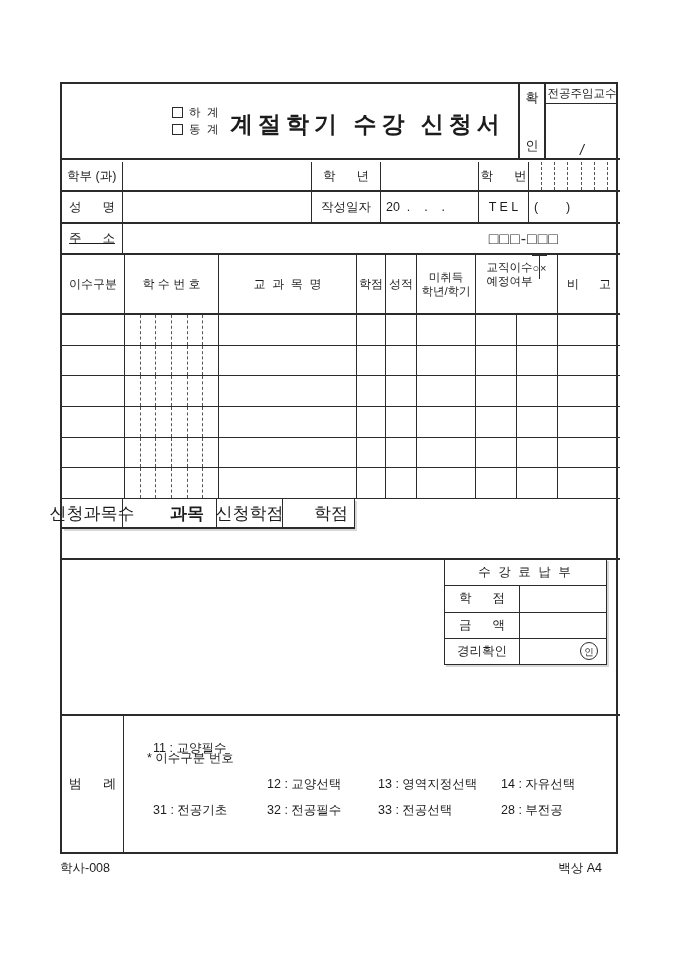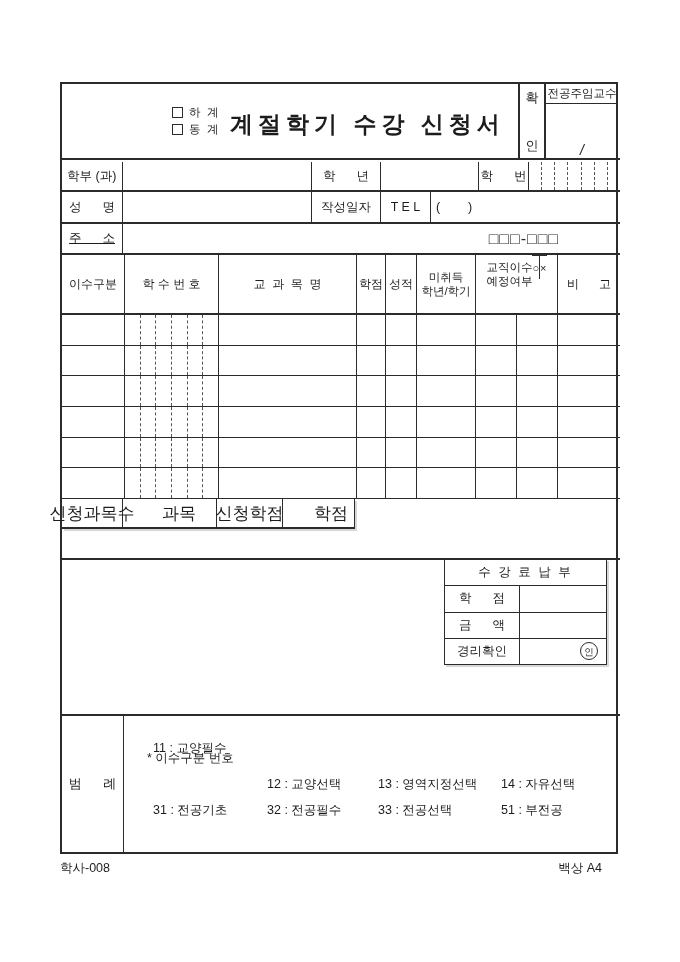--- a/index.html
+++ b/index.html
@@ -48,21 +48,21 @@
   .trow{flex:1;display:flex;border-bottom:1.5px solid #2b2b2b;}
   .tc{box-sizing:border-box;border-right:1.5px solid #2b2b2b;}
   .tc.c1{width:63px;} .tc.c2{width:94px;display:flex;} .tc.c3{width:138px;} .tc.c4{width:29px;} .tc.c5{width:31px;}
   .tc.c6{width:59px;} .tc.c7{width:41px;} .tc.c8{width:41px;} .tc.c9{flex:1;border-right:none;}
   .comp{flex:1;box-sizing:border-box;}
   .comp + .comp{border-left:1.5px dashed #555;}
   
   .summary{left:0;top:415px;width:293px;height:30px;display:flex;border-bottom:2px solid #2b2b2b;box-shadow:2px 2px 0 rgba(140,140,140,.35);}
   .sc{box-sizing:border-box;border-right:1.5px solid #2b2b2b;display:flex;align-items:center;font-size:17px;white-space:pre;}
   .sc.s1{width:61px;justify-content:center;}
-  .sc.s2{width:94px;justify-content:flex-end;padding-right:20px;}
+  .sc.s2{width:94px;justify-content:flex-end;padding-right:12px;font-weight:bold;}
   .sc.s3{width:66px;justify-content:center;}
   .sc.s4{width:72px;justify-content:flex-end;padding-right:6px;}
   
   .hline{left:0;width:558px;height:0;border-top:2px solid #2b2b2b;}
   .paybox{left:382px;top:475px;width:163px;height:106px;border:1.5px solid #2b2b2b;background:#fff;box-shadow:2px 2px 0 rgba(140,140,140,.35);display:flex;flex-direction:column;}
   .payrow{flex:1;display:flex;border-top:1.5px solid #2b2b2b;}
   .payhead{flex:1;display:flex;align-items:center;justify-content:center;font-size:12.5px;letter-spacing:2px;white-space:pre;}
   .paylab{width:75px;box-sizing:border-box;border-right:1.5px solid #2b2b2b;display:flex;align-items:center;justify-content:center;font-size:12.5px;white-space:pre;}
   .payval{flex:1;display:flex;align-items:center;justify-content:flex-end;padding-right:8px;}
   .stamp{width:16px;height:16px;border:1.2px solid #2b2b2b;border-radius:50%;display:flex;align-items:center;justify-content:center;font-size:9.5px;line-height:1;}
@@ -115,20 +115,21 @@
         <div class="dash-comp"></div>
         <div class="dash-comp"></div>
         <div class="dash-comp"></div>
     </div>
   </div>
 
   <div class="abs irow bb" style="top:108px;height:32px;">
     <div class="cell center br" style="width:61px;">성      명</div>
     <div class="cell br" style="width:189px;"></div>
     <div class="cell center br" style="width:69px;">작성일자</div>
+    <div class="cell left br" style="width:98px;">20  .    .    .</div>
     <div class="cell center br" style="width:50px;">T E L</div>
     <div class="cell left" style="flex:1;">(        )</div>
   </div>
 
   <div class="abs irow bb" style="top:140px;height:31px;">
     <div class="cell center br" style="width:61px;text-decoration:underline;">주      소</div>
     <div class="cell" style="flex:1;position:relative;">
       <span class="postal">□□□-□□□</span>
     </div>
   </div>
@@ -292,20 +293,20 @@
   <div class="abs hline" style="top:630px;"></div>
   <div class="abs legend-label">범      례</div>
   <div class="abs legend-note">* 이수구분 번호</div>
   <div class="legend-item" style="left:91px;top:656px;">11 : 교양필수</div>
   <div class="legend-item" style="left:205px;top:692px;">12 : 교양선택</div>
   <div class="legend-item" style="left:316px;top:692px;">13 : 영역지정선택</div>
   <div class="legend-item" style="left:439px;top:692px;">14 : 자유선택</div>
   <div class="legend-item" style="left:91px;top:718px;">31 : 전공기초</div>
   <div class="legend-item" style="left:205px;top:718px;">32 : 전공필수</div>
   <div class="legend-item" style="left:316px;top:718px;">33 : 전공선택</div>
-  <div class="legend-item" style="left:439px;top:718px;">51 : 부전공</div>
+  <div class="legend-item" style="left:439px;top:718px;">28 : 부전공</div>
 
 </div>
 
 <div class="footer">
   <span>학사-008</span>
   <span class="right">백상 A4</span>
 </div>
 
 </body></html>

